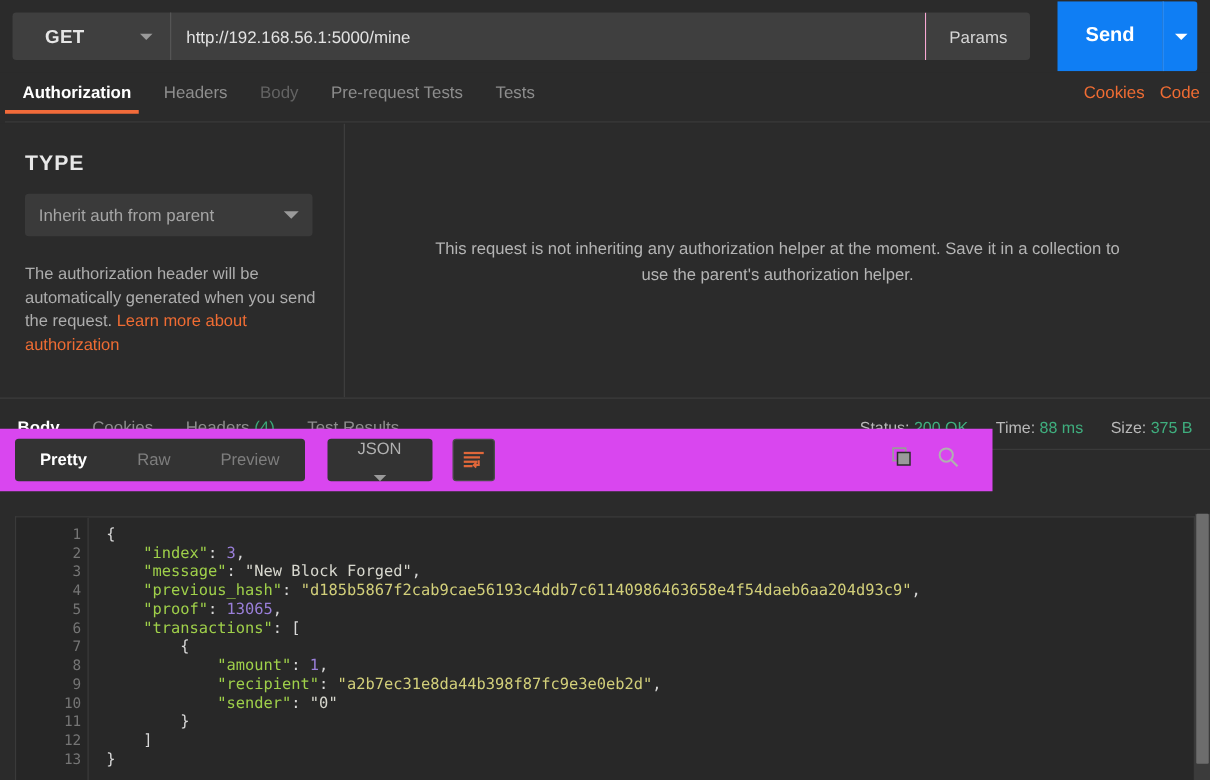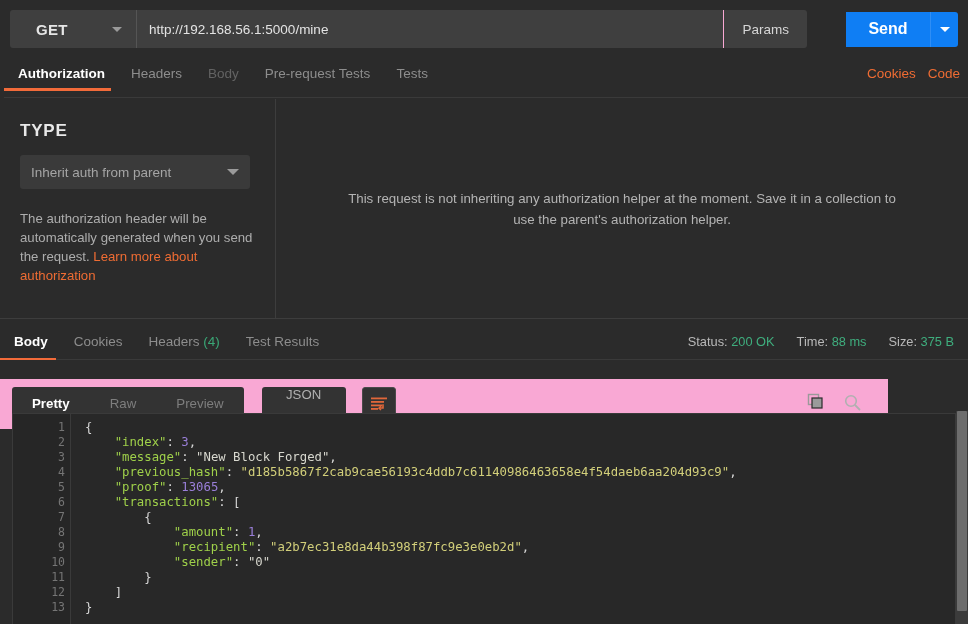--- a/index.html
+++ b/index.html
@@ -30,21 +30,21 @@
     display: flex; align-items: center; padding: 0 12px;
     border-left: 1px solid #555;
   }
   .url-text { color: #e3e3e3; font-size: 13.5px; }
   .params-btn {
     height: 38px; background: #3f3f3f; display: flex; align-items: center;
     padding: 0 18px; color: #d6d6d6; font-size: 13.5px;
     border-left: 1px solid #f9a8d4;
     border-top-right-radius: 3px; border-bottom-right-radius: 3px;
   }
-  .send-group { display: flex; margin-left: 27px; height: 35px; border-radius: 3px; overflow: hidden; padding-left: 12px; }
+  .send-group { display: flex; margin-left: 10px; height: 56px; border-radius: 3px; overflow: hidden; padding-left: 12px; }
   .send-btn {
     background: #0f7ef4; color: #fff; font-size: 16px; font-weight: bold;
     width: 84px; display: flex; align-items: center; justify-content: center;
   }
   .send-caret-btn {
     background: #0f7ef4; width: 28px; display: flex; align-items: center; justify-content: center;
     border-left: 1px solid #2f8ef5;
   }
   .send-caret { width: 0; height: 0; border-left: 5px solid transparent; border-right: 5px solid transparent; border-top: 5px solid #ffffff; }
   .save-group { display: flex; margin-left: 10px; height: 42px; background: #3f3f3f; border-radius: 3px; overflow: hidden; }
@@ -95,22 +95,22 @@
   .rtab:first-child { margin-left: 14px; }
   .rtab.active { color: #ffffff; font-weight: bold; }
   .rtab.active:after { content: ""; position: absolute; left: -14px; right: -8px; bottom: -1px; height: 2.5px; background: #f26b3a; }
   .hdr-count { color: #3aa776; }
   .resp-meta { margin-left: auto; margin-right: 14px; display: flex; gap: 22px; padding-bottom: 10px; font-size: 12.8px; }
   .meta-key { color: #b9b9b9; }
   .meta-val { color: #3fae7e; }
 
   
   .resp-toolbar {
-    position: absolute; left: 0; top: 379px; width: 888px; height: 50px;
-    background: #f9a8d4; display: flex; align-items: center; padding: 0 12px;
+    position: absolute; left: 0; top: 343px; width: 794px; height: 50px;
+    background: #d946ef; display: flex; align-items: center; padding: 0 12px;
   }
   .seg-group { display: flex; background: #333333; border-radius: 3px; height: 34px; align-items: center; }
   .seg { padding: 0 20px; font-size: 13.3px; color: #7e7e7e; line-height: 34px; }
   .seg.active { color: #ffffff; font-weight: bold; }
   .json-select {
     margin-left: 18px; height: 34px; width: 84px; background: #333333; border-radius: 3px;
     display: flex; align-items: center; justify-content: space-between; padding: 0 10px; flex-direction: column;
   }
   .json-text { color: #b1b1b1; font-size: 13.2px; }
   .wrap-btn {

